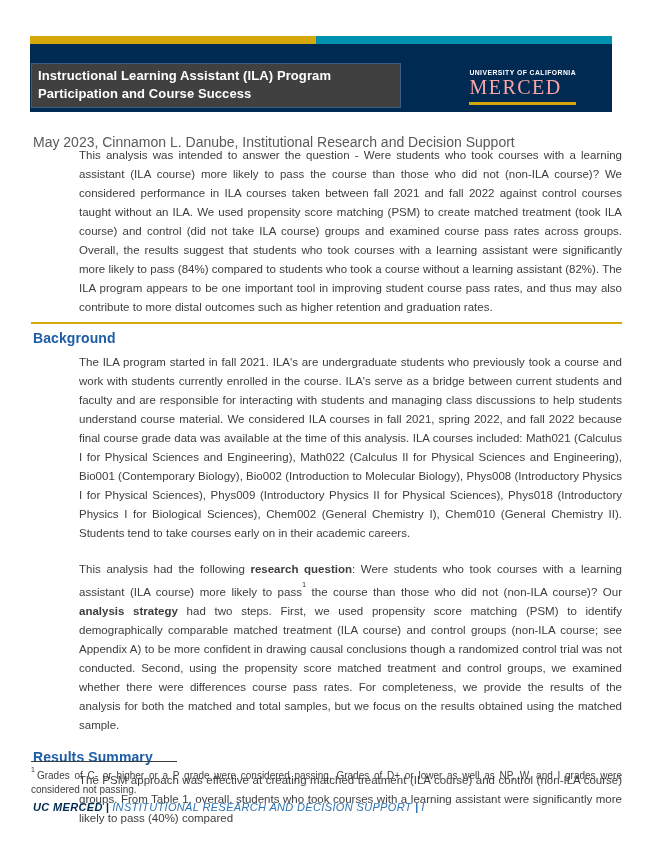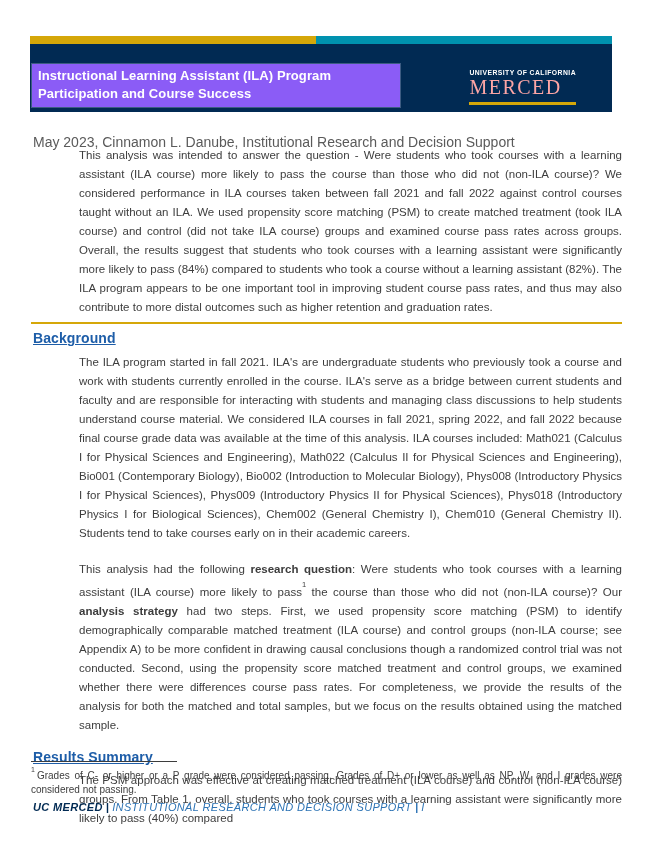--- a/index.html
+++ b/index.html
@@ -13,35 +13,35 @@
   }
 
   
   .header { position:absolute; left:30px; top:36px; width:582px; }
   .stripe { display:flex; height:8px; }
   .stripe-gold { width:286px; background:#D5A709; }
   .stripe-teal { flex:1; background:#0092AF; }
   .banner { height:68px; background:#012A53; display:flex; align-items:flex-end; justify-content:space-between; }
   .title-box {
     margin:0 16px 4px 1px; width:370px;
-    border:1px solid #3D5C82; background:#8b5cf6;
+    border:1px solid #3D5C82; background:#404040;
     padding:3px 8px 4px 6px;
   }
   .title-line { color:#ffffff; font-weight:bold; font-size:13px; line-height:18px; letter-spacing:0.1px; white-space:nowrap; }
   .logo { margin:0 36px 7px 0; width:fit-content; }
   .logo-univ { color:#ffffff; font-size:6.8px; font-weight:bold; letter-spacing:0.45px; white-space:nowrap; }
   .logo-merced { color:#fca5a5; font-family:"Liberation Serif", serif; font-size:20px; line-height:23px; letter-spacing:1.5px; white-space:nowrap; }
   .logo-rule { height:3px; background:#D5A709; margin-top:3px; }
 
   
   .byline { position:absolute; left:33px; top:134px; font-size:14px; color:#5A5A5A; }
   .content { position:absolute; left:31px; top:146px; width:591px; color:#3D3D3D; }
   p.body { font-size:11.5px; line-height:19px; text-align:justify;margin-left:48px; }
   .gold-rule { border:none; border-top:2px solid #D5A709; margin-top:5px; }
-  h2.sec { color:#1D5DA8; font-size:14px; letter-spacing:0.1px;text-decoration:underline; }
+  h2.sec { color:#1D5DA8; font-size:14px; letter-spacing:0.1px; }
   .h-bg { margin:6px 0 0 2px; }
   .p-bg1 { margin-top:7px; }
   .p-bg2 { margin-top:17px; }
   .h-res { margin:14px 0 0 2px; }
   .p-res { margin-top:6px; }
   .b { font-weight:bold; }
   sup.fnref { font-size:7.5px; position:relative; top:-4px; }
 
   
   .fnblock { position:absolute; left:31px; top:761px; width:591px; }

